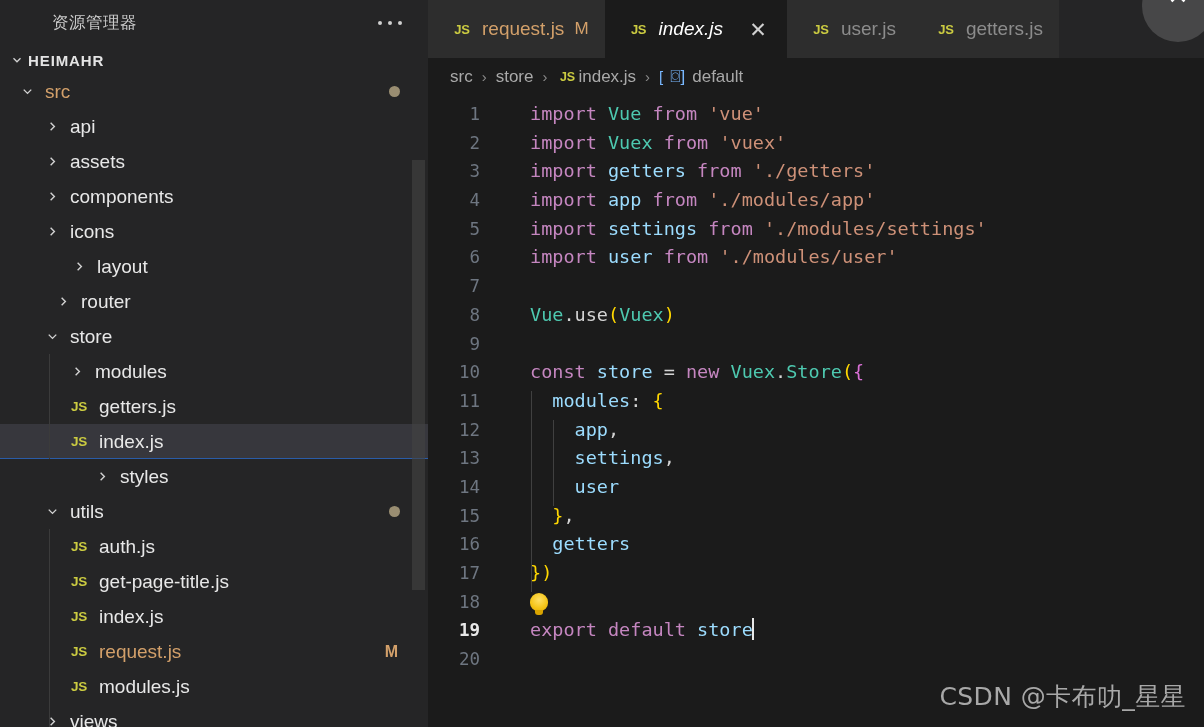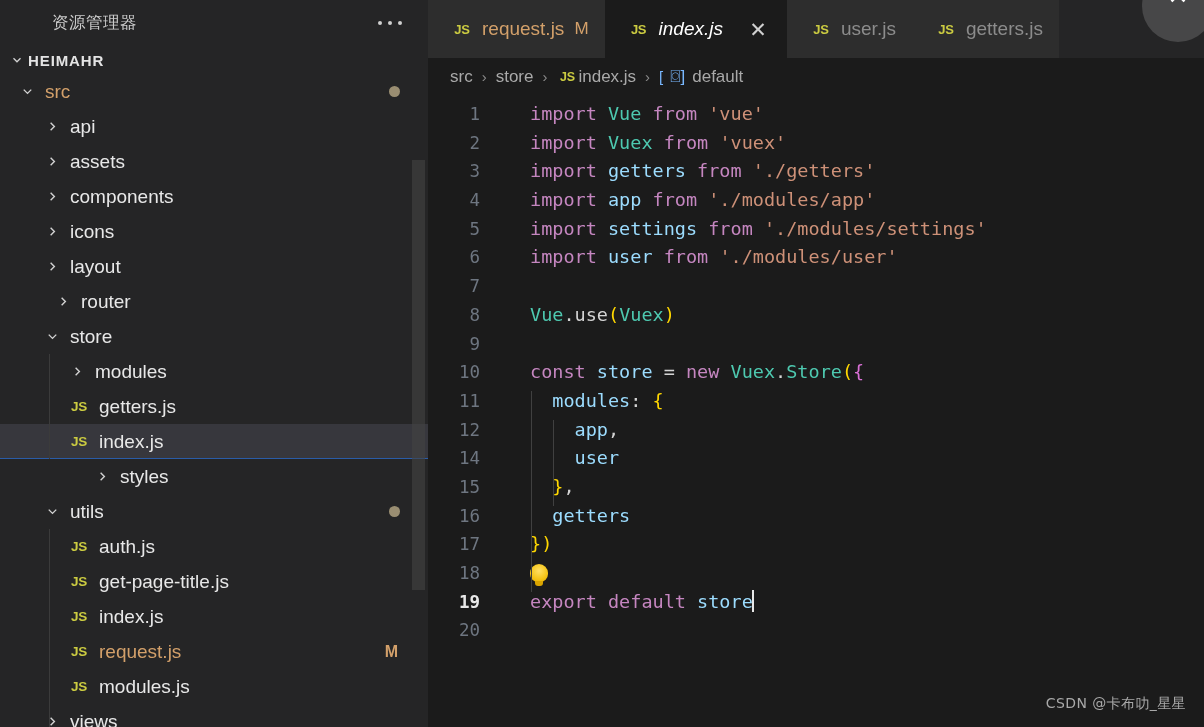--- a/index.html
+++ b/index.html
@@ -187,21 +187,21 @@
   }
   .bulb::after{
     content:""; position:absolute; left:5px; bottom:-4px;
     width:8px; height:5px; background:#d9a400; border-radius:0 0 3px 3px;
   }
   .code-indent {
     position:absolute; width:1px; background:#404040;
   }
   #watermark {
     position:absolute; right:18px; bottom:14px;
-    color:#a8a8a8; font-size:14px;
+    color:#a8a8a8; font-size:25px;
     font-family:"DejaVu Sans", sans-serif;
     letter-spacing:.4px;
     pointer-events:none;
   }
 </style>
 </head>
 <body>
 
 <div id="app">
 
@@ -260,21 +260,21 @@
           <span class="label">components</span>
         </div>
         <div class="row" style="padding-left: 41px;">
           <span class="chev">
             <svg width="15" height="15" viewBox="0 0 16 16">
               <path d="M6 4l4 4-4 4" fill="none" stroke="currentColor" stroke-width="1.5"></path>
             </svg>
           </span>
           <span class="label">icons</span>
         </div>
-        <div class="row" style="padding-left: 41px;">
+        <div class="row" style="padding-left: 56px; margin-left: 12px;">
           <span class="chev">
             <svg width="15" height="15" viewBox="0 0 16 16">
               <path d="M6 4l4 4-4 4" fill="none" stroke="currentColor" stroke-width="1.5"></path>
             </svg>
           </span>
           <span class="label">layout</span>
         </div>
         <div class="row" style="padding-left: 52px;">
           <span class="chev">
             <svg width="15" height="15" viewBox="0 0 16 16">
@@ -414,20 +414,21 @@
         <div class="cline"><span class="lnum">3</span><span class="ctext"><span class="t-kw">import</span><span class="t-plain"> </span><span class="t-id">getters</span><span class="t-plain"> </span><span class="t-kw">from</span><span class="t-plain"> </span><span class="t-str">'./getters'</span></span></div>
         <div class="cline"><span class="lnum">4</span><span class="ctext"><span class="t-kw">import</span><span class="t-plain"> </span><span class="t-id">app</span><span class="t-plain"> </span><span class="t-kw">from</span><span class="t-plain"> </span><span class="t-str">'./modules/app'</span></span></div>
         <div class="cline"><span class="lnum">5</span><span class="ctext"><span class="t-kw">import</span><span class="t-plain"> </span><span class="t-id">settings</span><span class="t-plain"> </span><span class="t-kw">from</span><span class="t-plain"> </span><span class="t-str">'./modules/settings'</span></span></div>
         <div class="cline"><span class="lnum">6</span><span class="ctext"><span class="t-kw">import</span><span class="t-plain"> </span><span class="t-id">user</span><span class="t-plain"> </span><span class="t-kw">from</span><span class="t-plain"> </span><span class="t-str">'./modules/user'</span></span></div>
         <div class="cline"><span class="lnum">7</span><span class="ctext"></span></div>
         <div class="cline"><span class="lnum">8</span><span class="ctext"><span class="t-cls">Vue</span><span class="t-plain">.</span><span class="t-plain">use</span><span class="t-p1">(</span><span class="t-cls">Vuex</span><span class="t-p1">)</span></span></div>
         <div class="cline"><span class="lnum">9</span><span class="ctext"></span></div>
         <div class="cline"><span class="lnum">10</span><span class="ctext"><span class="t-kw">const</span><span class="t-plain"> </span><span class="t-id">store</span><span class="t-plain"> </span><span class="t-plain">=</span><span class="t-plain"> </span><span class="t-kw">new</span><span class="t-plain"> </span><span class="t-cls">Vuex</span><span class="t-plain">.</span><span class="t-cls">Store</span><span class="t-p1">(</span><span class="t-p2">{</span></span></div>
         <div class="cline"><span class="lnum">11</span><span class="ctext"><span class="t-plain"> </span><span class="t-plain"> </span><span class="t-id">modules</span><span class="t-plain">:</span><span class="t-plain"> </span><span class="t-p1">{</span></span></div>
         <div class="cline"><span class="lnum">12</span><span class="ctext"><span class="t-plain"> </span><span class="t-plain"> </span><span class="t-plain"> </span><span class="t-plain"> </span><span class="t-id">app</span><span class="t-plain">,</span></span></div>
+        <div class="cline"><span class="lnum">13</span><span class="ctext"><span class="t-plain"> </span><span class="t-plain"> </span><span class="t-plain"> </span><span class="t-plain"> </span><span class="t-id">settings</span><span class="t-plain">,</span></span></div>
         <div class="cline"><span class="lnum">14</span><span class="ctext"><span class="t-plain"> </span><span class="t-plain"> </span><span class="t-plain"> </span><span class="t-plain"> </span><span class="t-id">user</span></span></div>
         <div class="cline"><span class="lnum">15</span><span class="ctext"><span class="t-plain"> </span><span class="t-plain"> </span><span class="t-p1">}</span><span class="t-plain">,</span></span></div>
         <div class="cline"><span class="lnum">16</span><span class="ctext"><span class="t-plain"> </span><span class="t-plain"> </span><span class="t-id">getters</span></span></div>
         <div class="cline"><span class="lnum">17</span><span class="ctext"><span class="t-p1">}</span><span class="t-p1">)</span></span></div>
         <div class="cline"><span class="lnum">18</span><span class="ctext"><span class="bulb"></span></span></div>
         <div class="cline active"><span class="lnum">19</span><span class="ctext"><span class="t-kw">export</span><span class="t-plain"> </span><span class="t-kw">default</span><span class="t-plain"> </span><span class="t-id">store</span><span class="cursor"></span></span></div>
         <div class="cline"><span class="lnum">20</span><span class="ctext"></span></div>
         <div class="code-indent" style="left: 103px; top: 296px; height: 200.9px;"></div>
         <div class="code-indent" style="left: 125px; top: 324.7px; height: 86.1px;"></div>
       </div>

